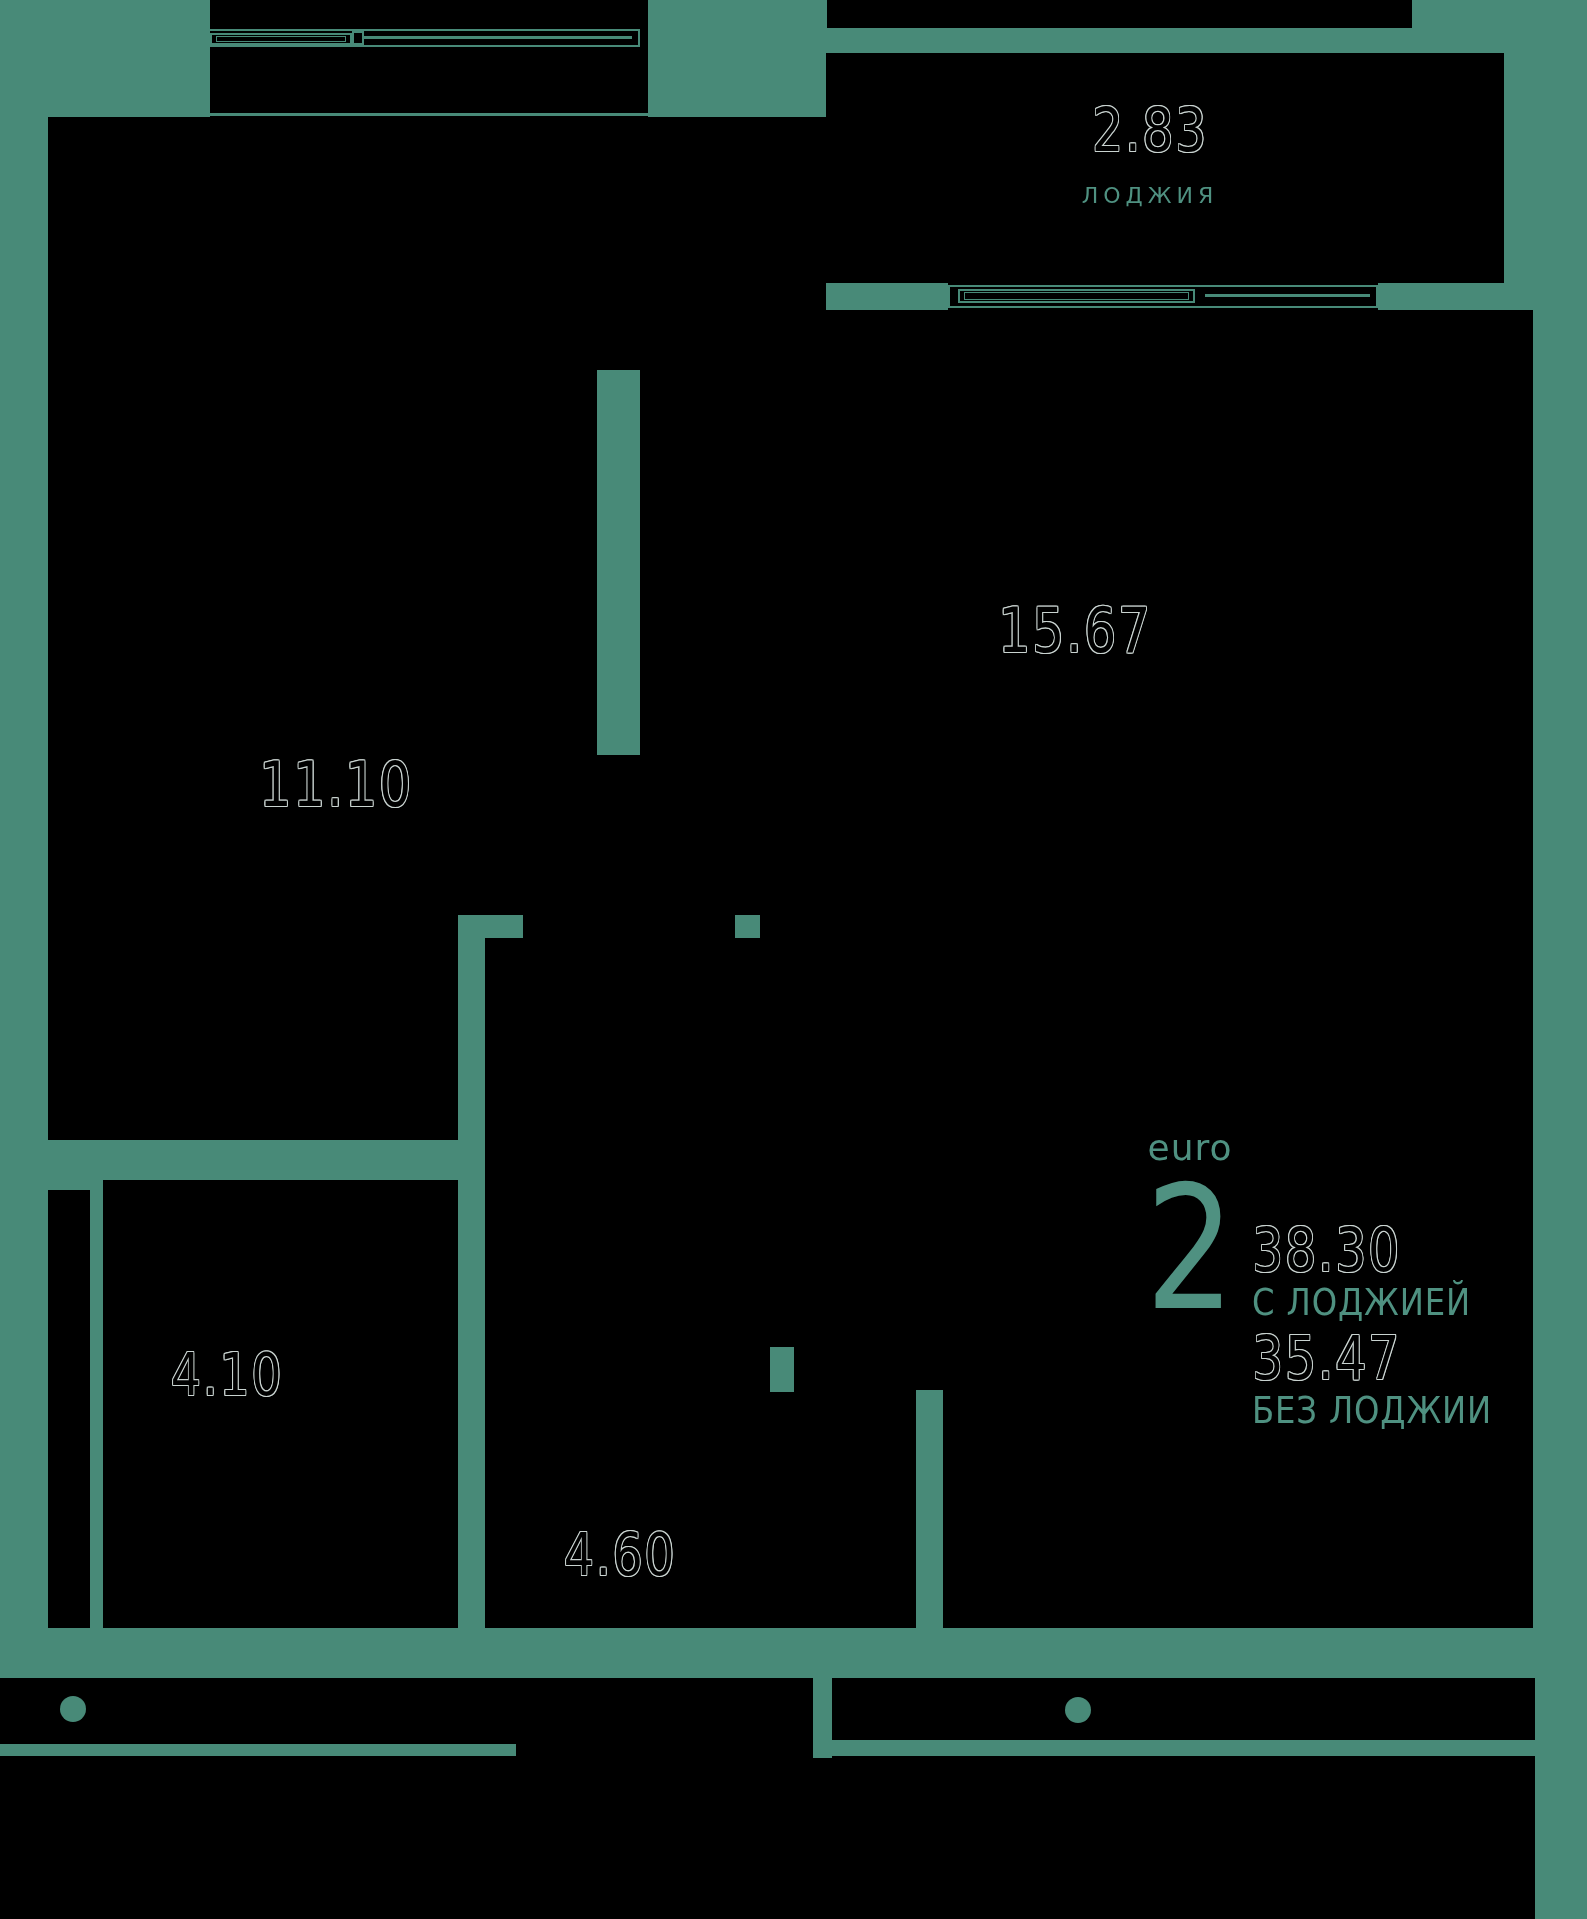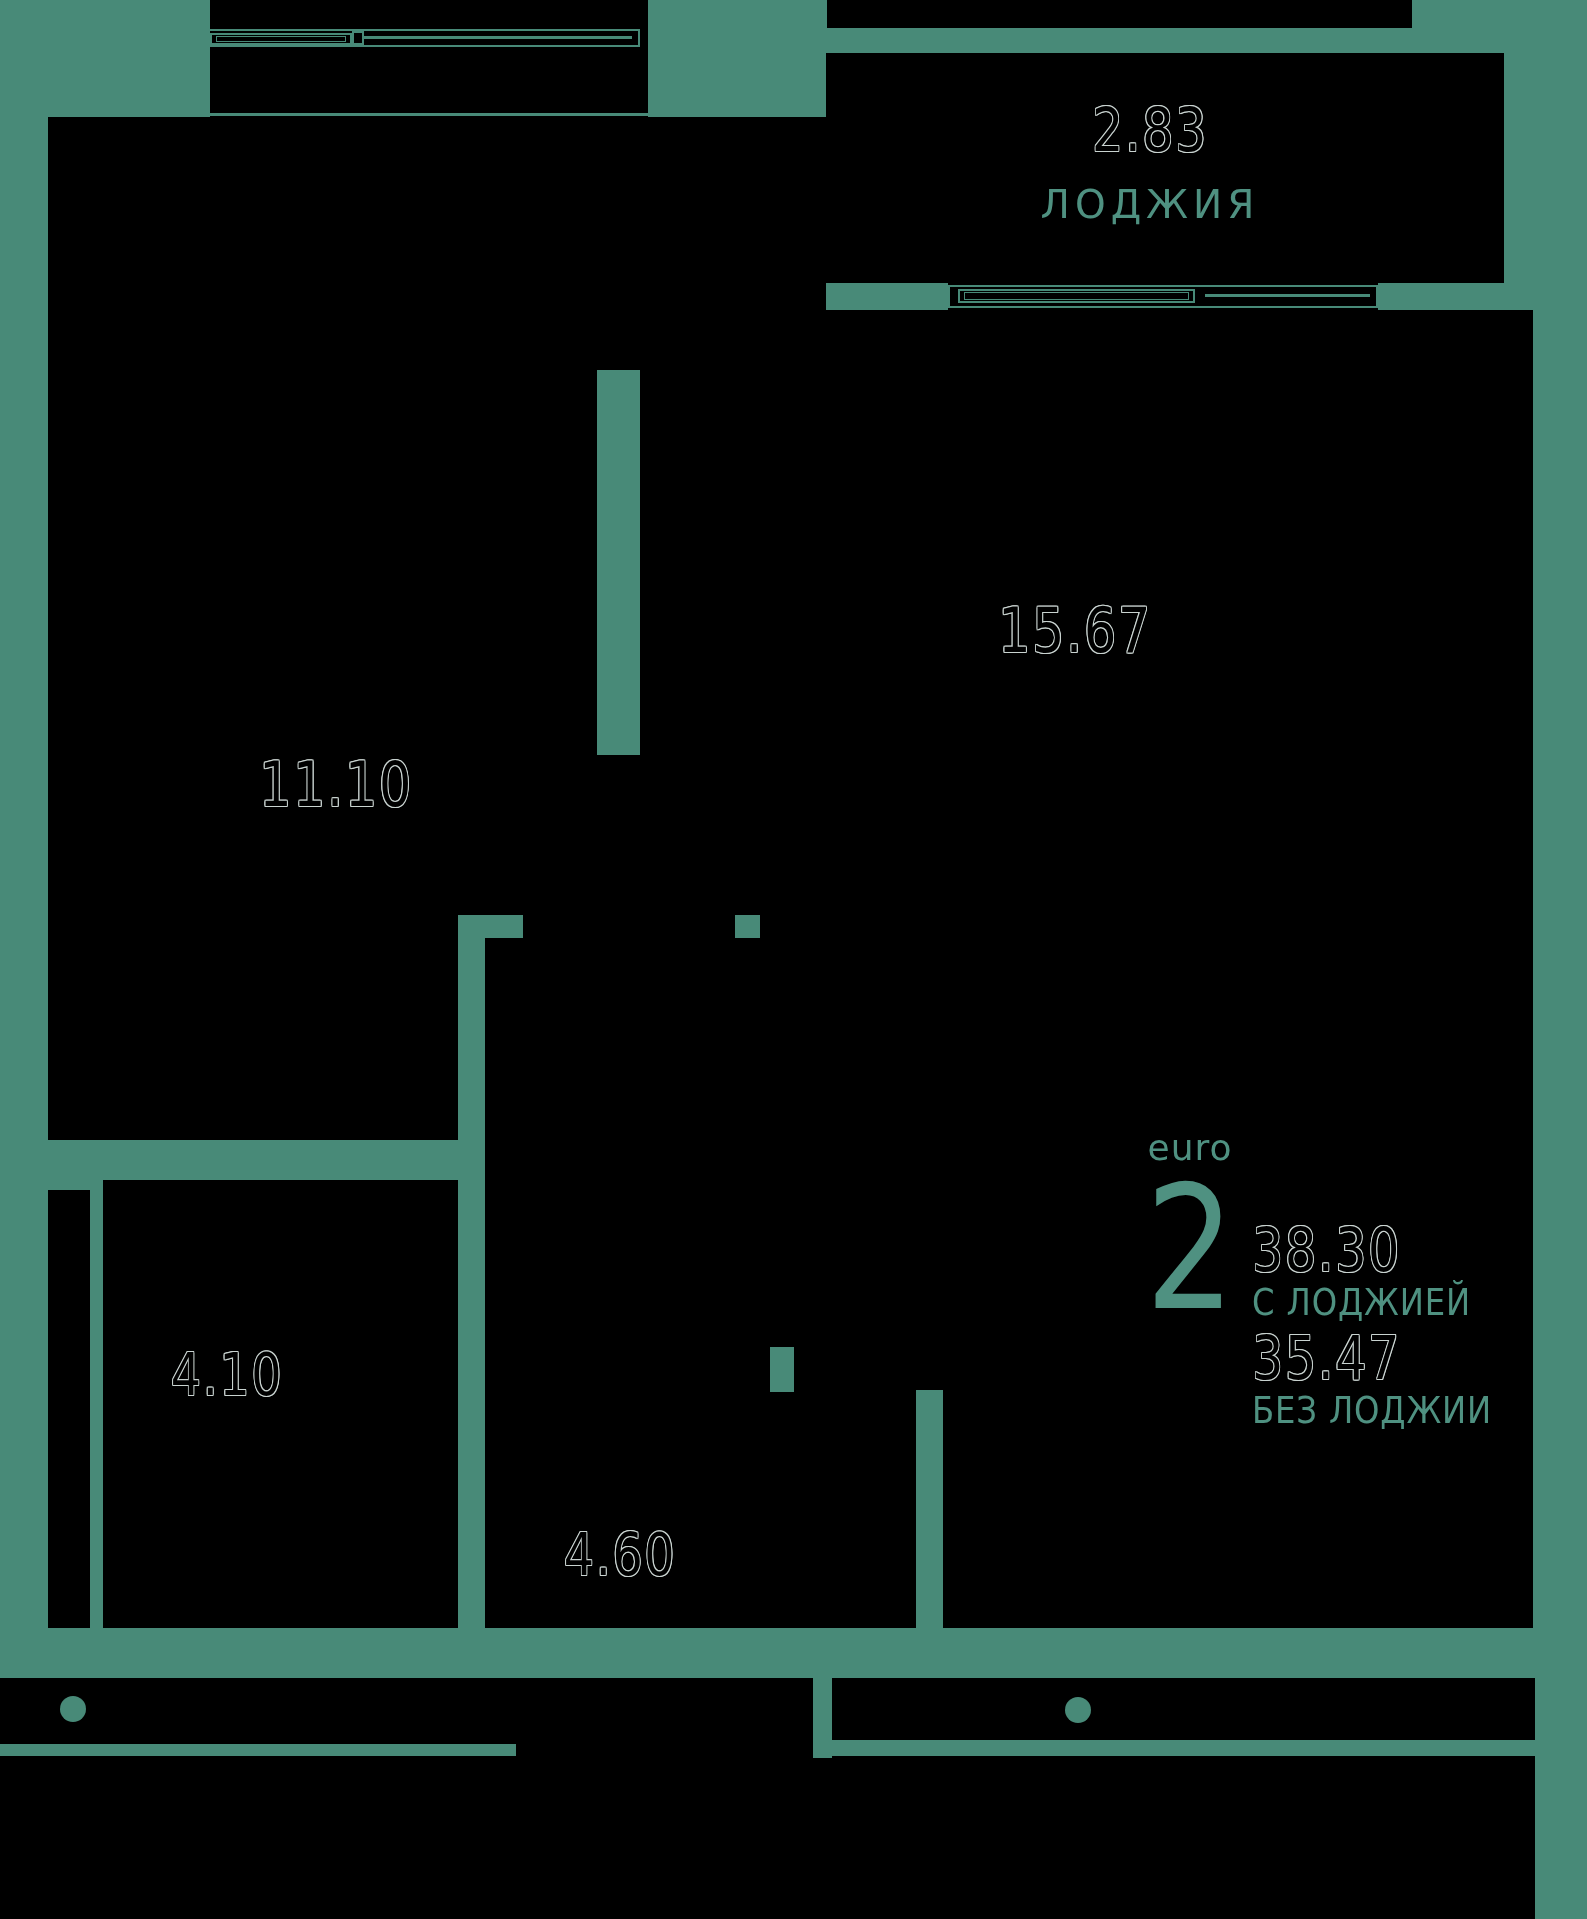--- a/index.html
+++ b/index.html
@@ -84,21 +84,21 @@
   <div class="win-thin" style="left:846px;top:39px;width:243px;height:7px"></div>
   <div class="win" style="left:1095px;top:33px;width:14px;height:18px"></div>
   <div class="wline" style="left:1109px;top:40px;width:293px;height:3px"></div>
 
   <div class="win" style="left:948px;top:285px;width:430px;height:23px"></div>
   <div class="win" style="left:958px;top:289px;width:237px;height:14px"></div>
   <div class="win-thin" style="left:964px;top:292px;width:225px;height:8px"></div>
   <div class="wline" style="left:1205px;top:294px;width:165px;height:3px"></div>
 
   <div class="lbl num" style="left:1040px;top:100px;width:220px;font-size:60px">2.83</div>
-  <div class="teal-lbl" style="left:1020px;top:185px;width:260px;font-size:39px;letter-spacing:5px">ЛОДЖИЯ</div>
+  <div class="teal-lbl" style="left:1020px;top:185px;width:260px;font-size:22px;letter-spacing:5px">ЛОДЖИЯ</div>
   <div class="lbl num" style="left:960px;top:600px;width:230px;font-size:62px">15.67</div>
   <div class="lbl num" style="left:221px;top:754px;width:230px;font-size:62px">11.10</div>
   <div class="lbl num" style="left:112px;top:1346px;width:230px;font-size:58px">4.10</div>
   <div class="lbl num" style="left:505px;top:1526px;width:230px;font-size:58px">4.60</div>
 
   <div class="teal-lbl" style="left:1130px;top:1130px;width:120px;font-size:36px;letter-spacing:1px">euro</div>
   <div class="teal-lbl num" style="left:1120px;top:1172px;width:140px;font-size:172px;line-height:.9">2</div>
   <div class="lbl num left-org" style="left:1252px;top:1220px;font-size:60px">38.30</div>
   <div class="teal-lbl left-org" style="left:1252px;top:1283px;font-size:38px;letter-spacing:1px;transform:scaleX(.85)">С ЛОДЖИЕЙ</div>
   <div class="lbl num left-org" style="left:1252px;top:1328px;font-size:60px">35.47</div>

